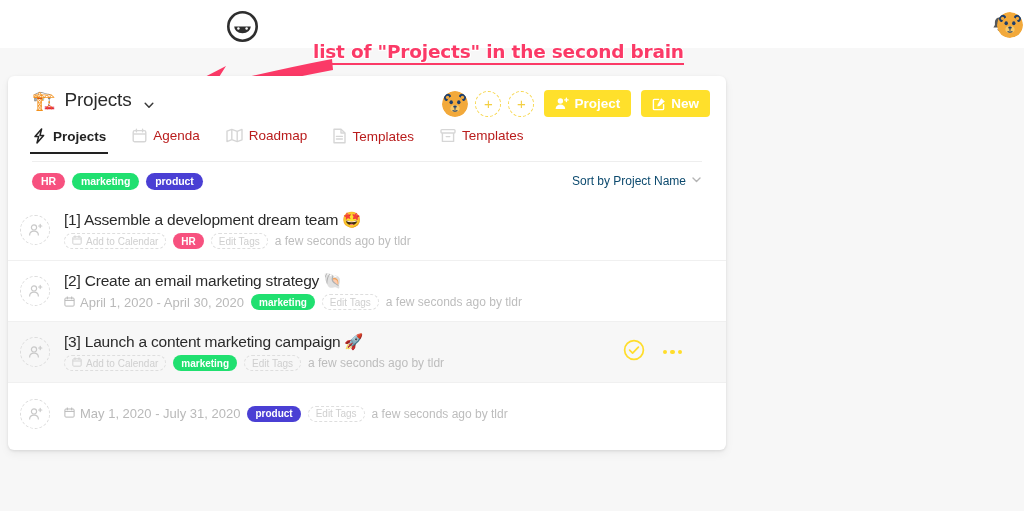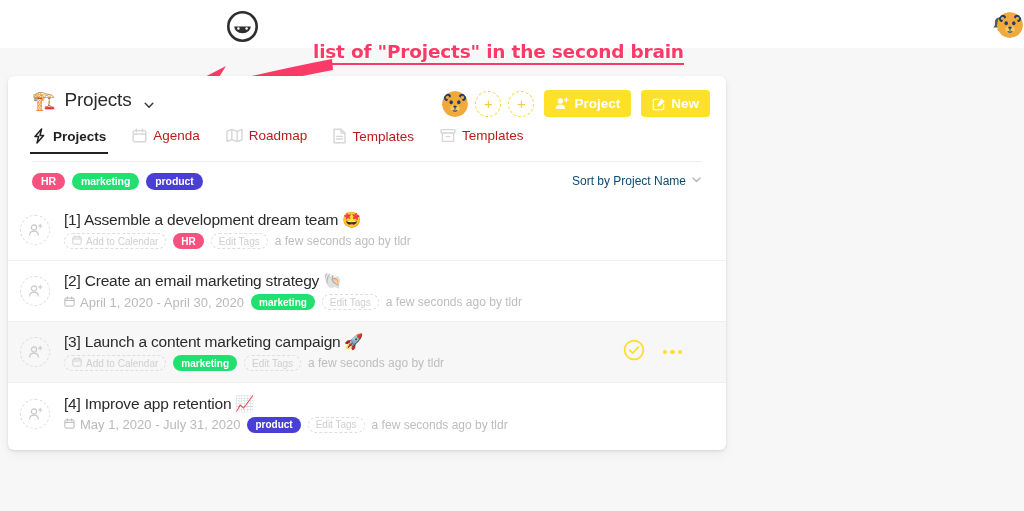--- a/index.html
+++ b/index.html
@@ -438,21 +438,20 @@
 
       <div class="row last">
         <div class="row-avatar">
           <svg width="15" height="14" viewBox="0 0 15 14">
             <circle cx="6" cy="4.4" r="2.6" fill="none" stroke="#c9c9c9" stroke-width="1.2"></circle>
             <path d="M1.6 12.4 c0 -2.8 2 -4.3 4.4 -4.3 c2.4 0 4.4 1.5 4.4 4.3" fill="none" stroke="#c9c9c9" stroke-width="1.2"></path>
             <path d="M12.2 1.4 v3.2 M10.6 3 h3.2" stroke="#c9c9c9" stroke-width="1.2" stroke-linecap="round"></path>
           </svg>
         </div>
         <div class="row-body">
-          <div class="row-title">[4] Improve app retention 📈</div>
           <div class="row-meta">
             <span class="date-text">
               <span>
                 <svg width="11" height="11" viewBox="0 0 11 11">
                   <rect x="0.9" y="2" width="9.2" height="8.1" rx="1" fill="none" stroke="#b9b9b9" stroke-width="1"></rect>
                   <path d="M0.9 4.4 h9.2" stroke="#b9b9b9" stroke-width="1"></path>
                   <path d="M3.3 0.9 v2 M7.7 0.9 v2" stroke="#b9b9b9" stroke-width="1" stroke-linecap="round"></path>
                 </svg>
               </span>
               <span>May 1, 2020 - July 31, 2020</span>

